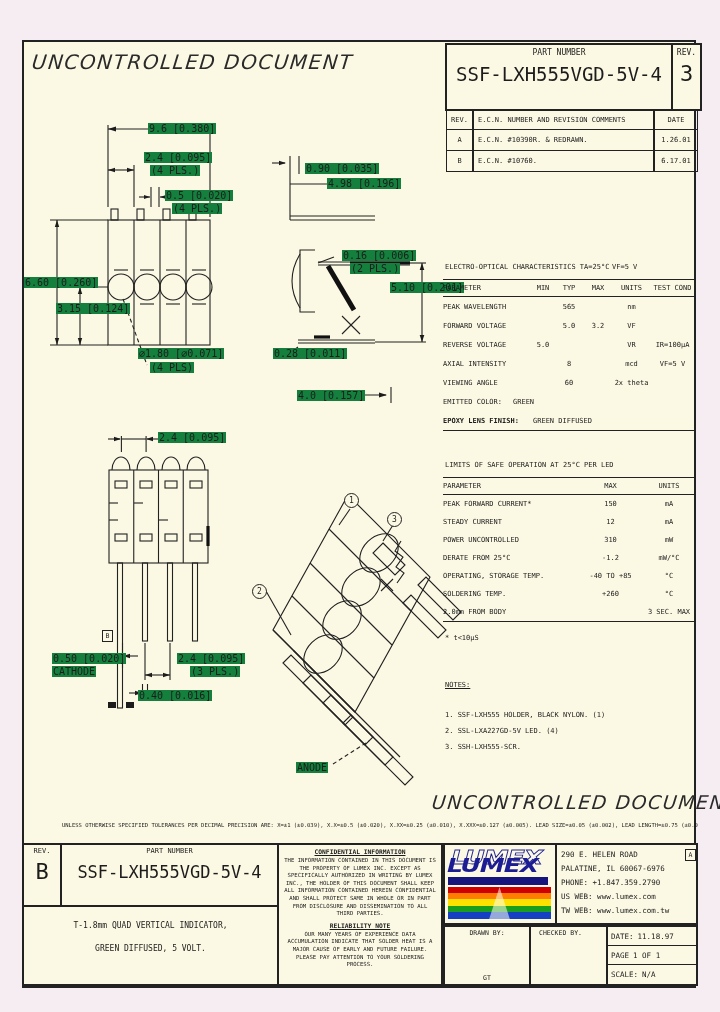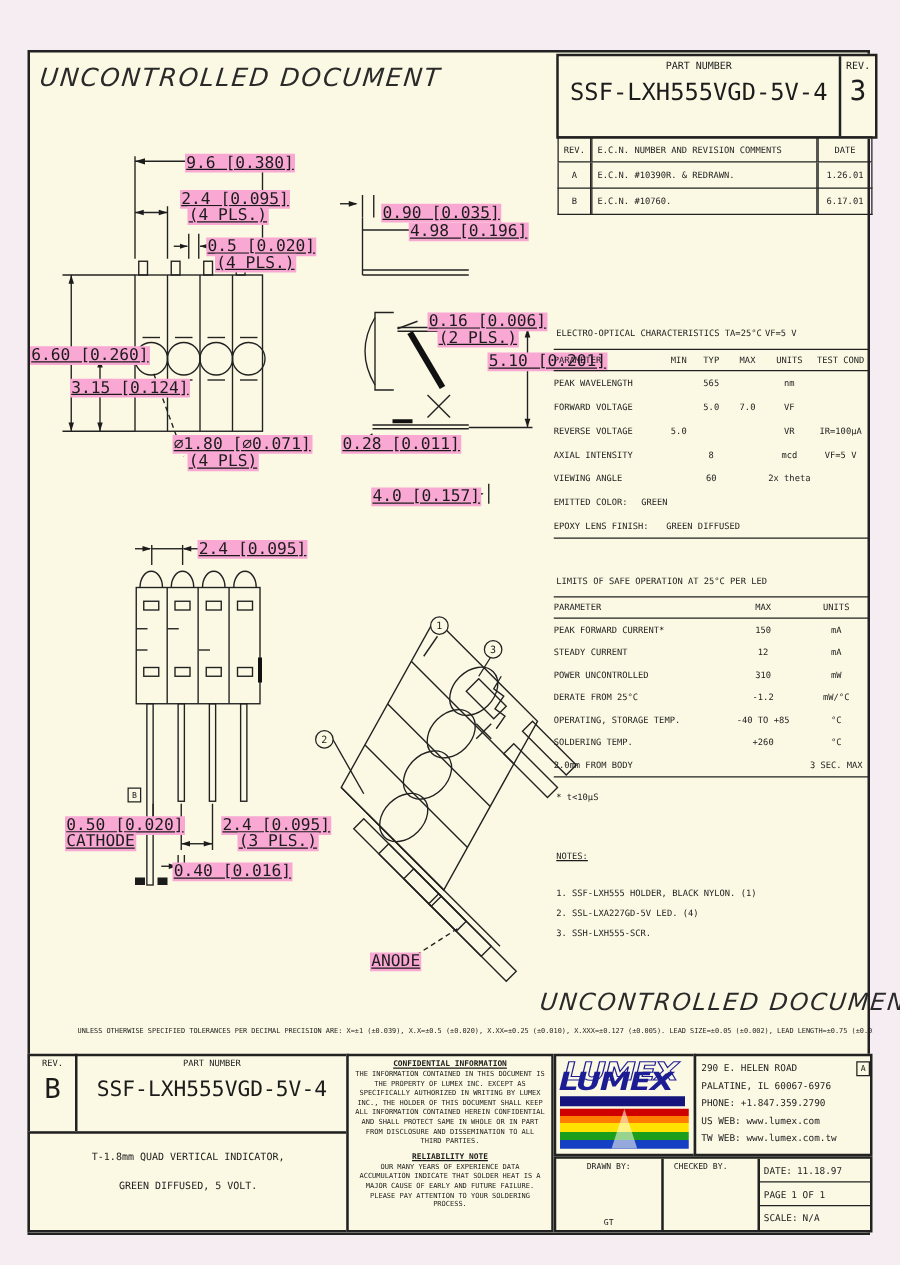--- a/index.html
+++ b/index.html
@@ -3,21 +3,21 @@
 <meta charset="utf-8">
 <style>
   html,body{margin:0;padding:0;}
   .page{position:relative;width:720px;height:1012px;background:#f5edf2;overflow:hidden;
         font-family:"DejaVu Sans Mono",monospace;color:#1c1c1c;}
   .sheet{position:absolute;left:22px;top:40px;width:670px;height:944px;background:#fbf8e3;
          border:2px solid #222;}
   .abs{position:absolute;}
   .wm{position:absolute;font-family:"DejaVu Sans",sans-serif;font-style:italic;font-size:20px;
       letter-spacing:1.5px;color:#2a2a2a;transform:skewX(-6deg);white-space:nowrap;}
-  .dim{position:absolute;font-size:13px;white-space:nowrap;background:#f9a8d4;padding:0 1px;text-decoration:underline;}
+  .dim{position:absolute;font-size:10px;white-space:nowrap;background:#15803d;padding:0 1px;}
   .tt{font-size:7px;}
   .cen{text-align:center;}
   svg{position:absolute;overflow:visible;}
   .ln{stroke:#222;stroke-width:1.1;fill:none;}
   .thk{stroke:#111;stroke-width:3.2;fill:none;}
   .fil{fill:#1c1c1c;stroke:none;}
   
   .pn-box{position:absolute;left:445px;top:43px;width:253px;height:64px;border:2px solid #222;
           display:flex;background:#fbf8e3;}
   .pn-main{width:224px;border-right:2px solid #222;display:flex;flex-direction:column;align-items:center;}
@@ -315,21 +315,21 @@
       <span class="ec1"></span>
       <span class="ec2">565</span>
       <span class="ec3"></span>
       <span class="ec4">nm</span>
       <span class="ec5"></span>
     </div>
     <div class="drow">
       <span class="ec0">FORWARD VOLTAGE</span>
       <span class="ec1"></span>
       <span class="ec2">5.0</span>
-      <span class="ec3">7.0</span>
+      <span class="ec3">3.2</span>
       <span class="ec4">VF</span>
       <span class="ec5"></span>
     </div>
     <div class="drow">
       <span class="ec0">REVERSE VOLTAGE</span>
       <span class="ec1">5.0</span>
       <span class="ec2"></span>
       <span class="ec3"></span>
       <span class="ec4">VR</span>
       <span class="ec5">IR=100μA</span>
@@ -348,21 +348,21 @@
       <span class="ec2">60</span>
       <span class="ec3"></span>
       <span class="ec4">2x theta</span>
       <span class="ec5"></span>
     </div>
     <div class="drow">
       <span style="width:70px;">EMITTED COLOR:</span>
       <span>GREEN</span>
     </div>
     <div class="drow bot-rule">
-      <span style="width:90px;">EPOXY LENS FINISH:</span>
+      <span style="width:90px;font-weight:bold;">EPOXY LENS FINISH:</span>
       <span>GREEN DIFFUSED</span>
     </div>
   </div>
 
   <div class="abs tt" style="left:445px;top:461px;">LIMITS OF SAFE OPERATION AT 25°C  PER LED</div>
   <div class="dtab" style="top:477px;">
     <div class="hrow">
       <span class="lc0">PARAMETER</span>
       <span class="lc1">MAX</span>
       <span class="lc2">UNITS</span>

